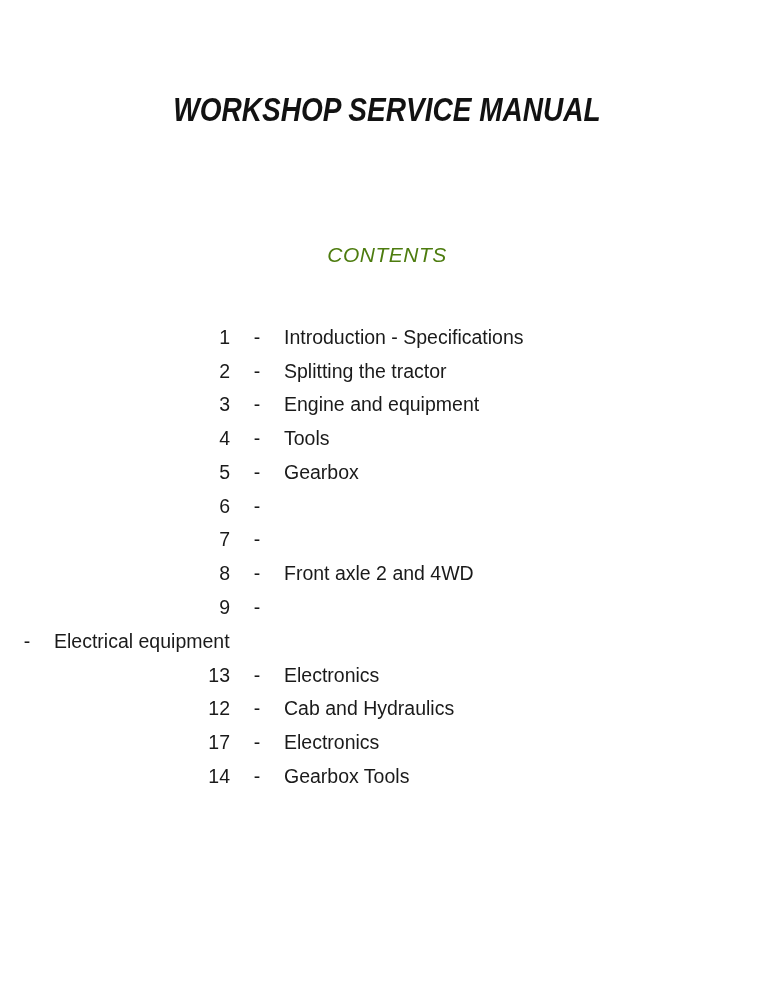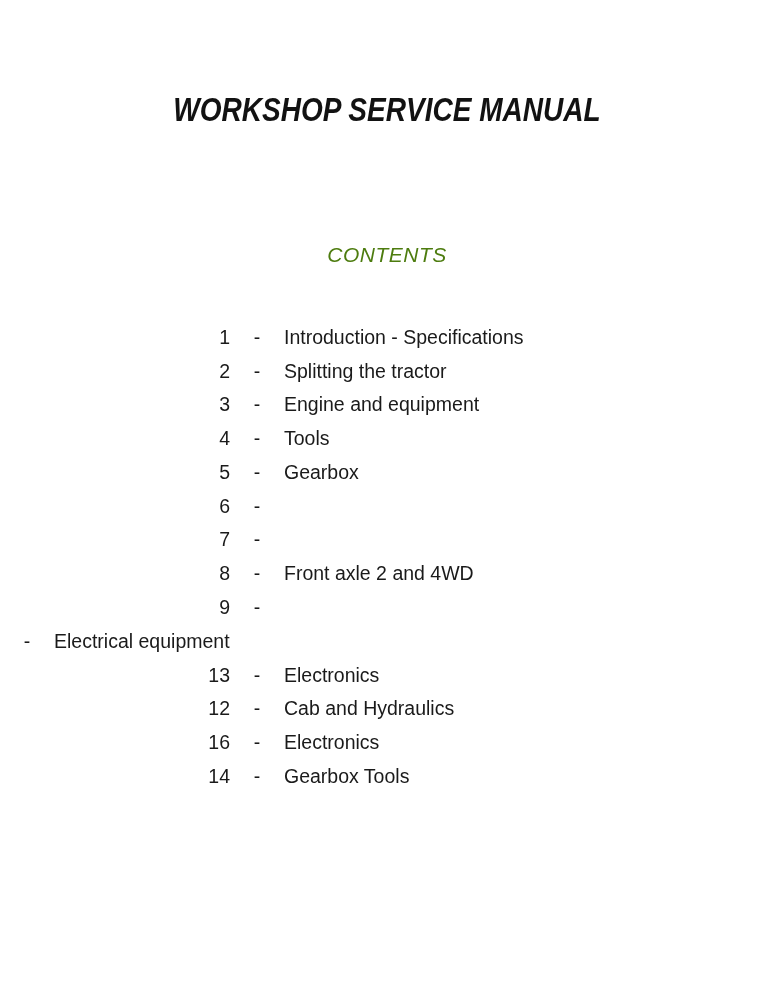--- a/index.html
+++ b/index.html
@@ -153,21 +153,21 @@
       <span class="toc-label">Electronics</span>
     </div>
 
     <div class="toc-row">
       <span class="toc-num">12</span>
       <span class="toc-dash">-</span>
       <span class="toc-label">Cab and Hydraulics</span>
     </div>
 
     <div class="toc-row">
-      <span class="toc-num">16</span>
+      <span class="toc-num">17</span>
       <span class="toc-dash">-</span>
       <span class="toc-label">Electronics</span>
     </div>
 
     <div class="toc-row">
       <span class="toc-num">14</span>
       <span class="toc-dash">-</span>
       <span class="toc-label">Gearbox Tools</span>
     </div>
 

